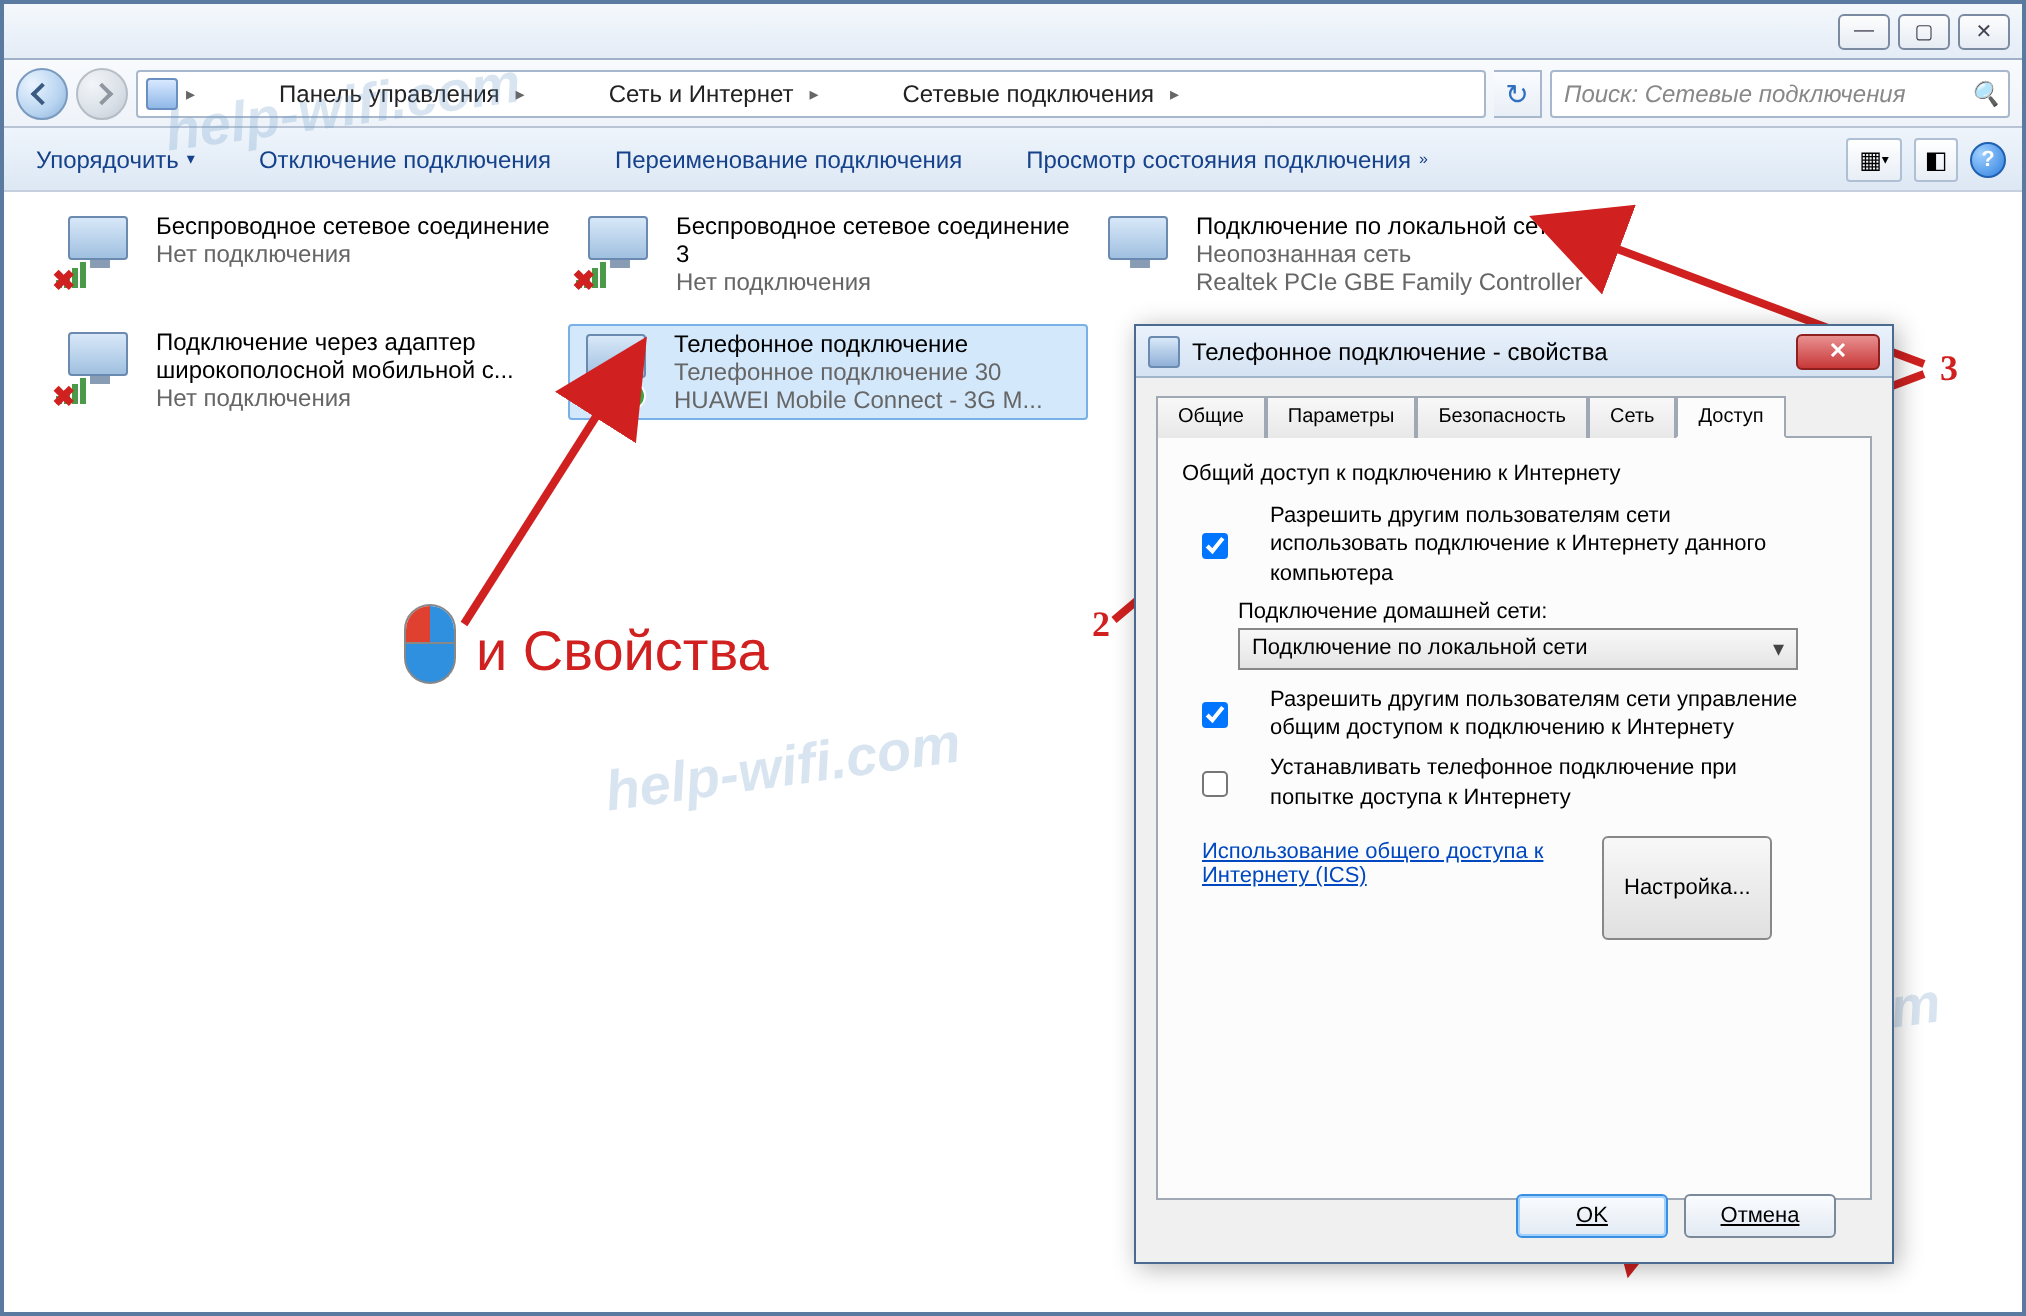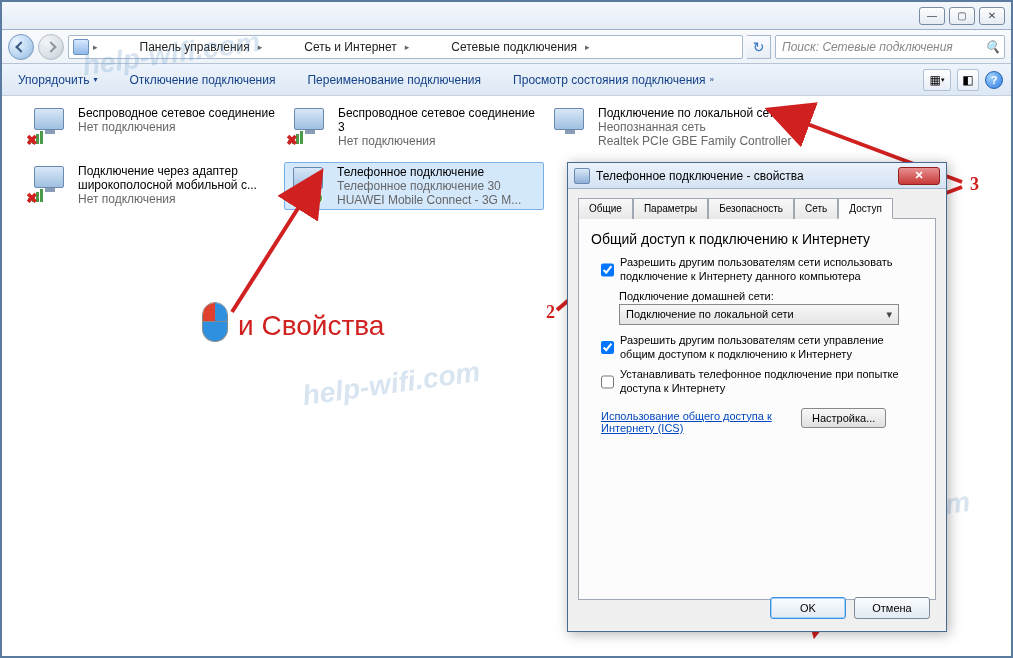--- a/index.html
+++ b/index.html
@@ -59,30 +59,30 @@
 
   
   .dialog { position:absolute; top:160px; left:565px; width:380px; height:470px; background:#f0f0f0; border:1px solid #4a6a90; box-shadow:2px 2px 12px rgba(0,0,0,0.3); }
   .dlg-title { height:26px; background:linear-gradient(#eaf2fc,#d4e2f2); border-bottom:1px solid #a0b4cc; display:flex; align-items:center; padding:0 6px; gap:6px; }
   .dlg-icon { width:16px; height:16px; background:linear-gradient(#d8e8f8,#90b0d8); border:1px solid #6a8ab0; border-radius:2px; }
   .dlg-close { margin-left:auto; width:42px; height:18px; background:linear-gradient(#e89090,#c83838); border:1px solid #902020; border-radius:3px; color:#fff; display:flex; align-items:center; justify-content:center; font-size:11px; font-weight:bold; }
   .tabstrip { display:flex; padding:8px 10px 0 10px; gap:0; }
   .tab { padding:4px 10px; border:1px solid #a0a8b4; border-bottom:none; background:linear-gradient(#f8f8f8,#e8e8e8); font-size:10px; position:relative; top:1px; }
   .tab.active { background:#fcfcfc; border-bottom:1px solid #fcfcfc; z-index:2; }
   .tabpanel { margin:0 10px 10px 10px; border:1px solid #a0a8b4; background:#fcfcfc; height:382px; padding:12px; }
-  .section-label { font-size:14px; margin-bottom:8px; }
-  .chk-row { display:flex; gap:6px; margin:6px 16px 6px 10px; }
+  .section-label { font-size:11px; margin-bottom:8px; }
+  .chk-row { display:flex; gap:21px; margin:6px 16px 6px 10px; }
   .chk-row input { margin-top:1px; }
   .chk-row label { font-size:11px; line-height:1.3; }
   .sublabel { font-size:11px; margin:4px 0 2px 28px; }
   .combo { margin:2px 0 8px 28px; width:280px; height:21px; border:1px solid #888; background:linear-gradient(#f8f8f8,#e4e4e4); display:flex; align-items:center; padding:0 6px; font-size:11px; position:relative; }
   .combo::after { content:"▾"; position:absolute; right:6px; color:#444; }
   .link { color:#0048c0; text-decoration:underline; font-size:11px; display:inline-block; margin:8px 0 0 10px; max-width:200px; }
-  .settings-btn { float:right; padding:3px 10px; border:1px solid #888; background:linear-gradient(#f8f8f8,#e0e0e0); border-radius:3px; font-size:11px; margin-top:6px; }
-  .dlg-buttons { position:absolute; bottom:12px; right:16px; display:flex; gap:8px; }
+  .settings-btn { float:right; padding:19px 10px; border:1px solid #888; background:linear-gradient(#f8f8f8,#e0e0e0); border-radius:3px; font-size:11px; margin-top:6px; }
+  .dlg-buttons { position:absolute; bottom:12px; right:28px; display:flex; gap:8px;text-decoration:underline; }
   .dlg-btn { width:76px; height:22px; border:1px solid #7a8a9a; border-radius:3px; background:linear-gradient(#fafcff,#e2eaf2); font-size:11px; display:flex; align-items:center; justify-content:center; }
   .dlg-btn.ok { border:1px solid #3a90e0; box-shadow:inset 0 0 0 1px #a0d0ff; }
 
   .watermark { position:absolute; color:rgba(100,150,200,0.25); font-size:28px; font-style:italic; font-weight:bold; transform:rotate(-8deg); pointer-events:none; }
 </style>
 </head>
 <body>
 
 <div class="titlebar">
   <div class="winbtn">—</div>

